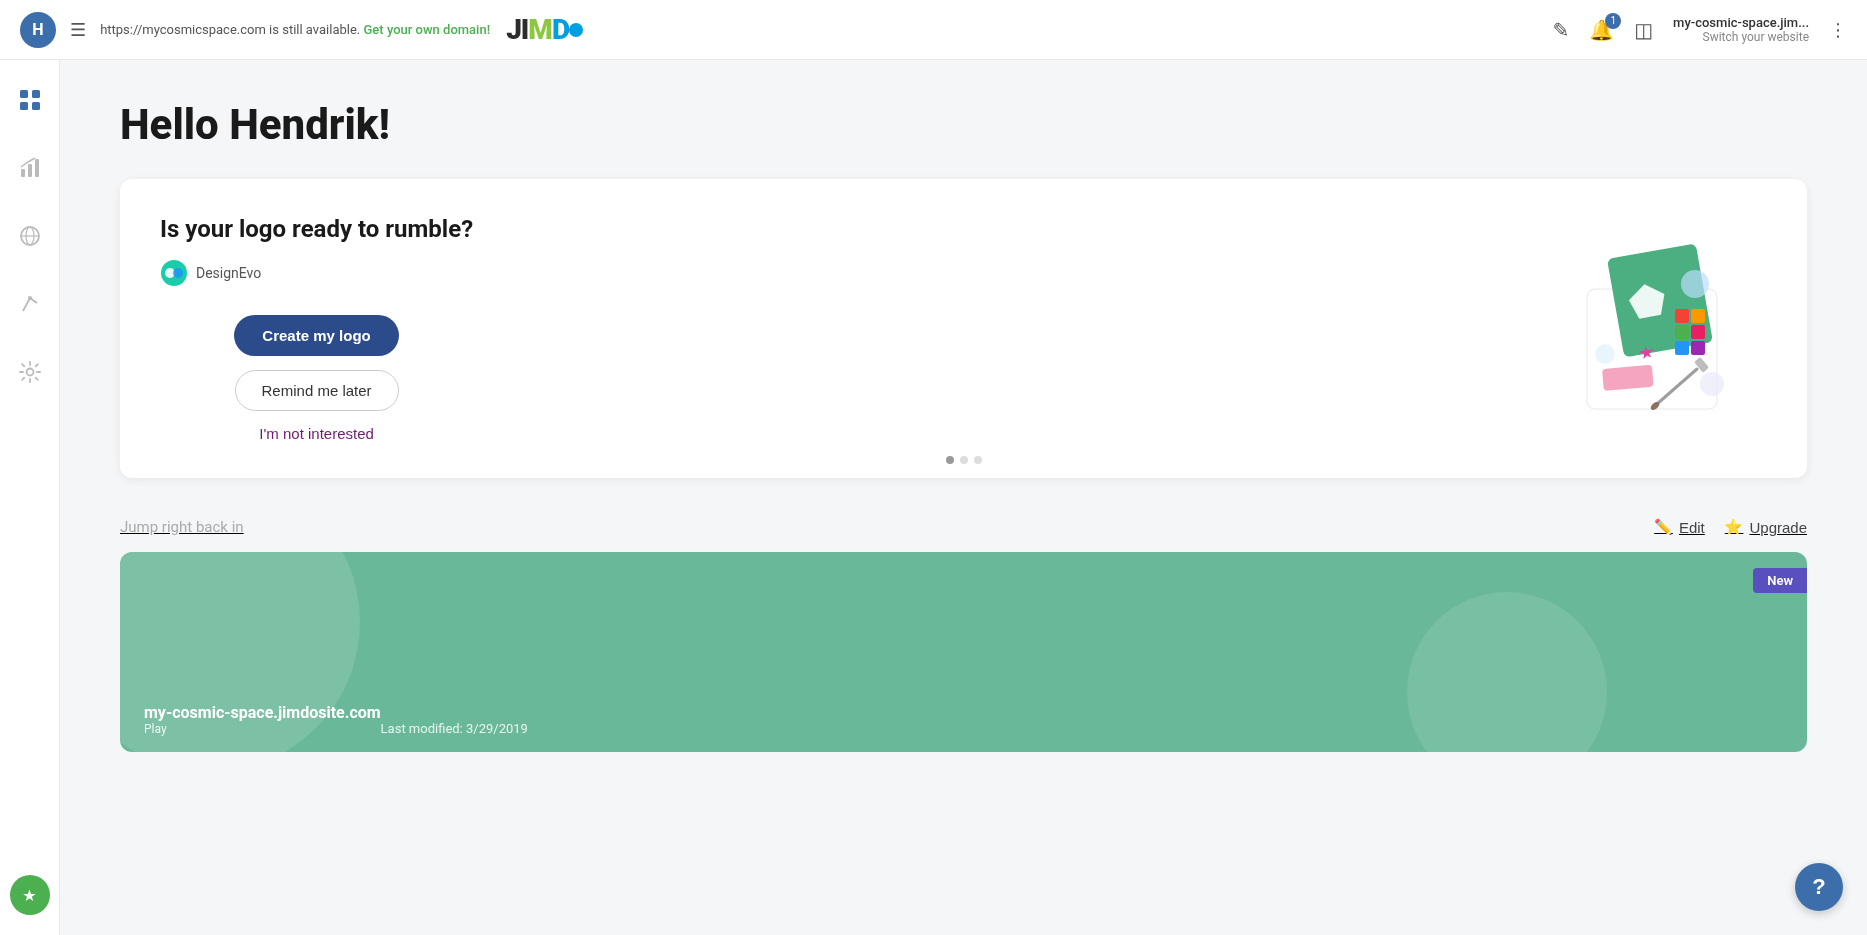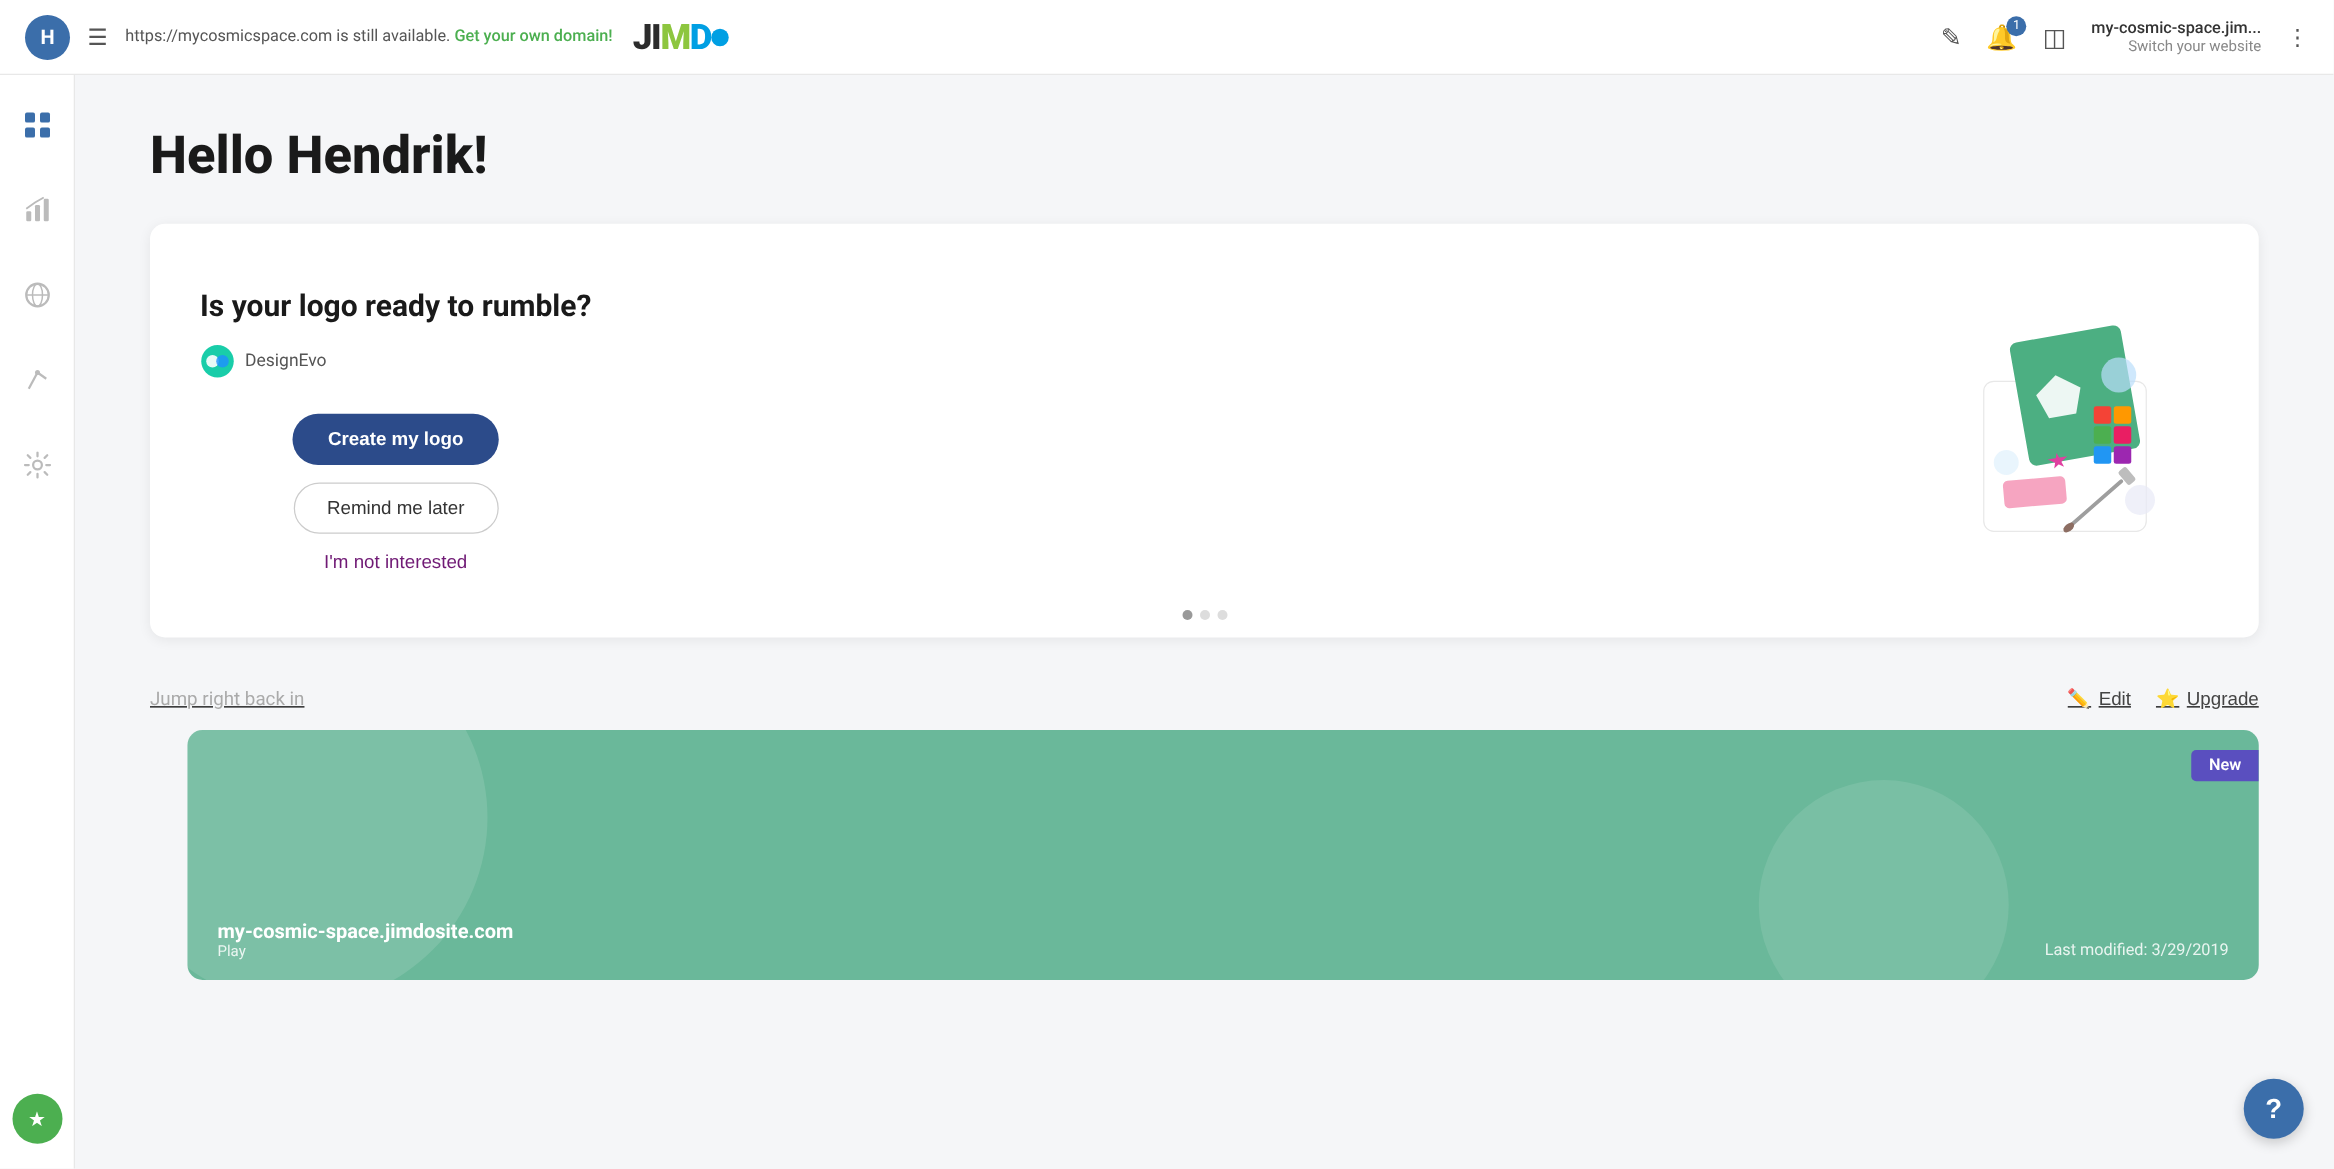--- a/index.html
+++ b/index.html
@@ -75,21 +75,21 @@
     .content { flex: 1; overflow-y: auto; padding: 40px 60px; background: #f5f6f8; }
 
     .page-title { font-size: 42px; font-weight: 800; color: #1a1a1a; margin-bottom: 30px; }
     .section-label { font-size: 15px; color: #888; margin-bottom: 16px; font-weight: 400; }
 
     
     .rec-card {
       background: #fff;
       border-radius: 12px;
       box-shadow: 0 2px 10px rgba(0,0,0,0.07);
-      padding: 52px 40px;
+      padding: 36px 40px;
       display: flex;
       align-items: center;
       justify-content: space-between;
       margin-bottom: 40px;
       position: relative;
       overflow: hidden;
     }
     .rec-card-content { max-width: 600px; }
     .rec-card-title { font-size: 24px; font-weight: 700; color: #1a1a1a; margin-bottom: 16px; }
     .rec-card-desc { font-size: 15px; color: #555; line-height: 1.6; margin-bottom: 24px; }
@@ -130,34 +130,33 @@
     .jump-actions { display: flex; align-items: center; gap: 20px; }
     .jump-action-btn { display: flex; align-items: center; gap: 6px; font-size: 15px; color: #444; cursor: pointer; background: none; border: none; font-weight: 500; }
 
     
     .website-card {
       background: #6ab89a;
       border-radius: 12px;
       height: 200px;
       position: relative;
       overflow: hidden;
-      margin-left: 30px;
     }
     .website-card-new-badge {
       position: absolute; top: 16px; right: 0;
       background: #5a4fbf;
       color: #fff;
       padding: 5px 14px;
       font-size: 13px;
       font-weight: 600;
       border-radius: 4px 0 0 4px;
     }
     .website-card-bottom {
       position: absolute; bottom: 16px; left: 24px; right: 24px;
-      display: flex; justify-content: space-between; align-items: flex-end;
+      display: flex; justify-content: flex-start; align-items: flex-end;
     }
     .website-card-name { font-size: 16px; color: #fff; font-weight: 700; }
     .website-card-play { font-size: 12px; color: rgba(255,255,255,0.85); }
     .website-card-modified { font-size: 13px; color: rgba(255,255,255,0.85); }
 
     
     .card-bg-shape1 {
       position: absolute; width: 300px; height: 300px; border-radius: 50%;
       background: rgba(255,255,255,0.12); top: -80px; left: -60px;
     }

